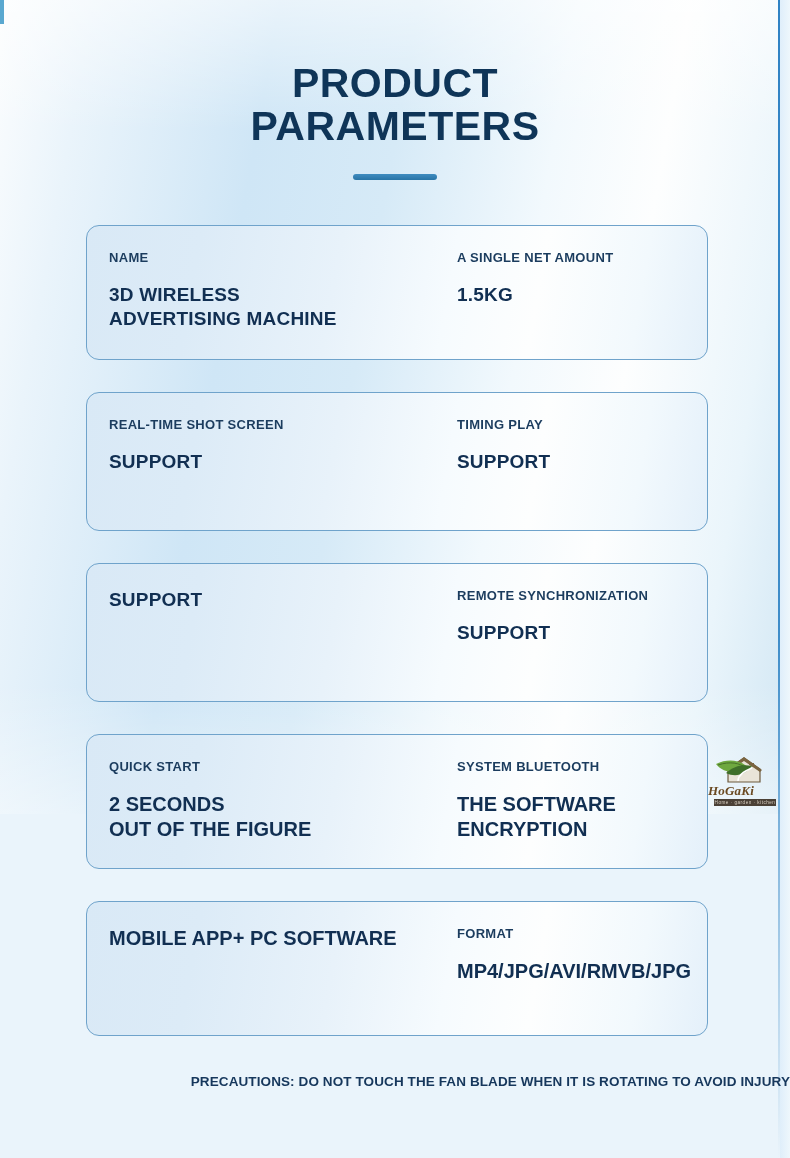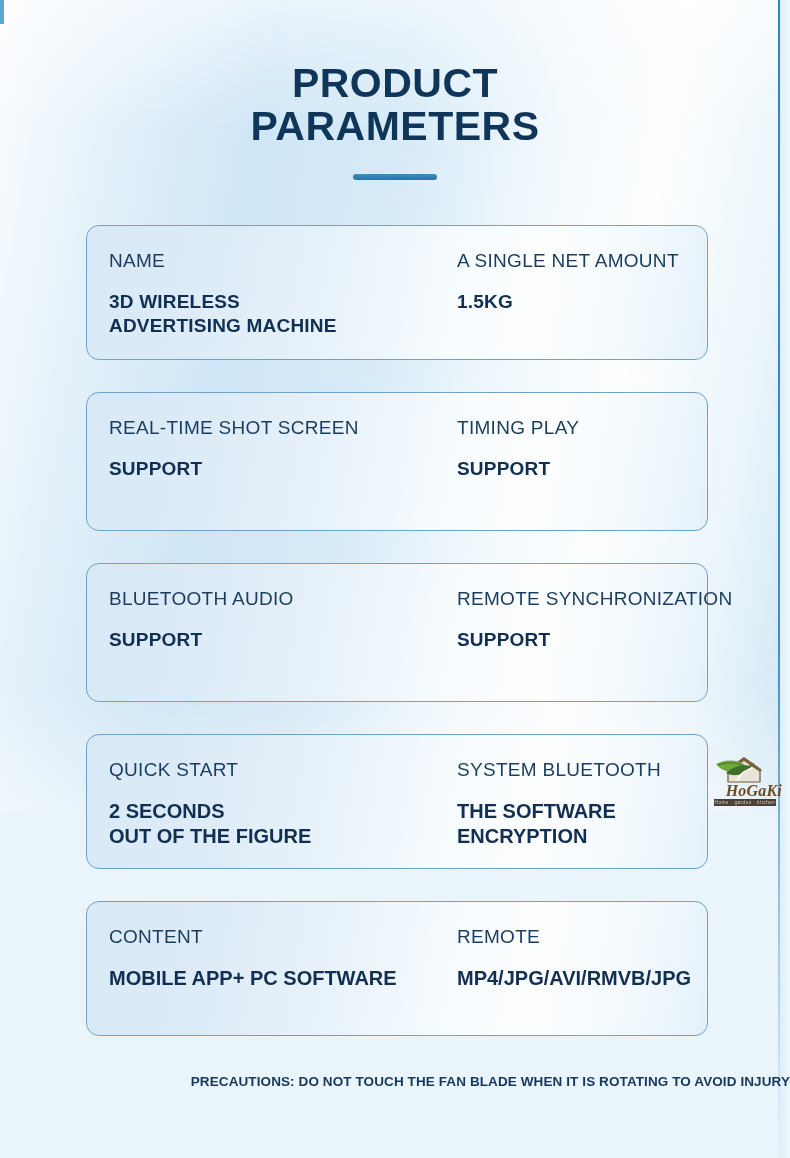--- a/index.html
+++ b/index.html
@@ -86,22 +86,22 @@
   }
   .col{
     position:absolute;
     top:0;
   }
   .col-a{left:22px;width:330px;}
   .col-b{left:370px;width:240px;}
 
   .lbl{
     color:#1b3c5e;
-    font-size:19px;
-    font-weight:normal;
+    font-size:13px;
+    font-weight:bold;
     letter-spacing:0.3px;
     margin:0 0 18px 0;
     white-space:nowrap;
   }
   .val{
     color:#112f52;
     font-weight:bold;
     font-size:19px;
     line-height:1.25;
     letter-spacing:0.2px;
@@ -128,25 +128,25 @@
 
   
   .logo{
     position:absolute;right:8px;bottom:4px;
     width:74px;height:56px;
   }
   .logo-mark{
     position:relative;width:74px;height:30px;
   }
   .logo-name{
-    text-align:right;
+    text-align:left;
     font-family:"Liberation Serif", serif;
     font-style:italic;
     font-weight:bold;
-    font-size:16px;
+    font-size:13px;
     color:#6b4a22;
     letter-spacing:0.2px;
     line-height:14px;
   }
   .logo-tag{
     margin:1px auto 0 auto;
     width:62px;
     background:#4a4036;
     color:#d8cfc2;
     font-size:4.6px;
@@ -197,21 +197,20 @@
         <div class="col col-b">
           <p class="lbl">TIMING PLAY</p>
           <p class="val">SUPPORT</p>
         </div>
       </div>
     </div>
 
     <div class="card h-140">
       <div class="row">
         <div class="col col-a">
-          <p class="lbl">BLUETOOTH AUDIO</p>
           <p class="val">SUPPORT</p>
         </div>
         <div class="col col-b">
           <p class="lbl">REMOTE SYNCHRONIZATION</p>
           <p class="val">SUPPORT</p>
         </div>
       </div>
     </div>
 
     <div class="card h-135">
@@ -225,25 +224,24 @@
           <p class="lbl">SYSTEM BLUETOOTH</p>
           <p class="val condensed">THE SOFTWARE
  ENCRYPTION</p>
         </div>
       </div>
     </div>
 
     <div class="card h-135">
       <div class="row">
         <div class="col col-a">
-          <p class="lbl">CONTENT</p>
           <p class="val condensed">MOBILE APP+ PC SOFTWARE</p>
         </div>
         <div class="col col-b">
-          <p class="lbl">REMOTE</p>
+          <p class="lbl">FORMAT</p>
           <p class="val condensed">MP4/JPG/AVI/RMVB/JPG</p>
         </div>
       </div>
     </div>
 
   </div>
 
   <div class="footer-note">PRECAUTIONS: DO NOT TOUCH THE FAN BLADE WHEN IT IS ROTATING TO AVOID INJURY</div>
 
   <div class="logo">

